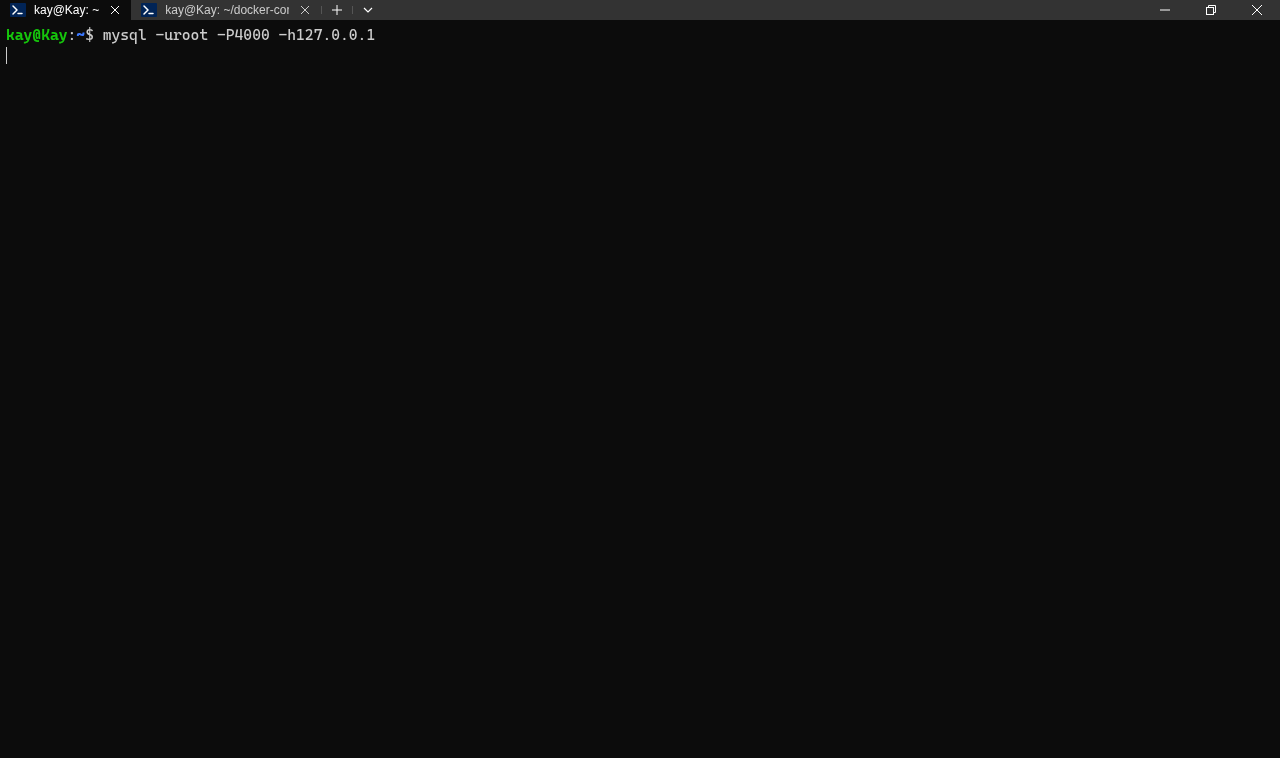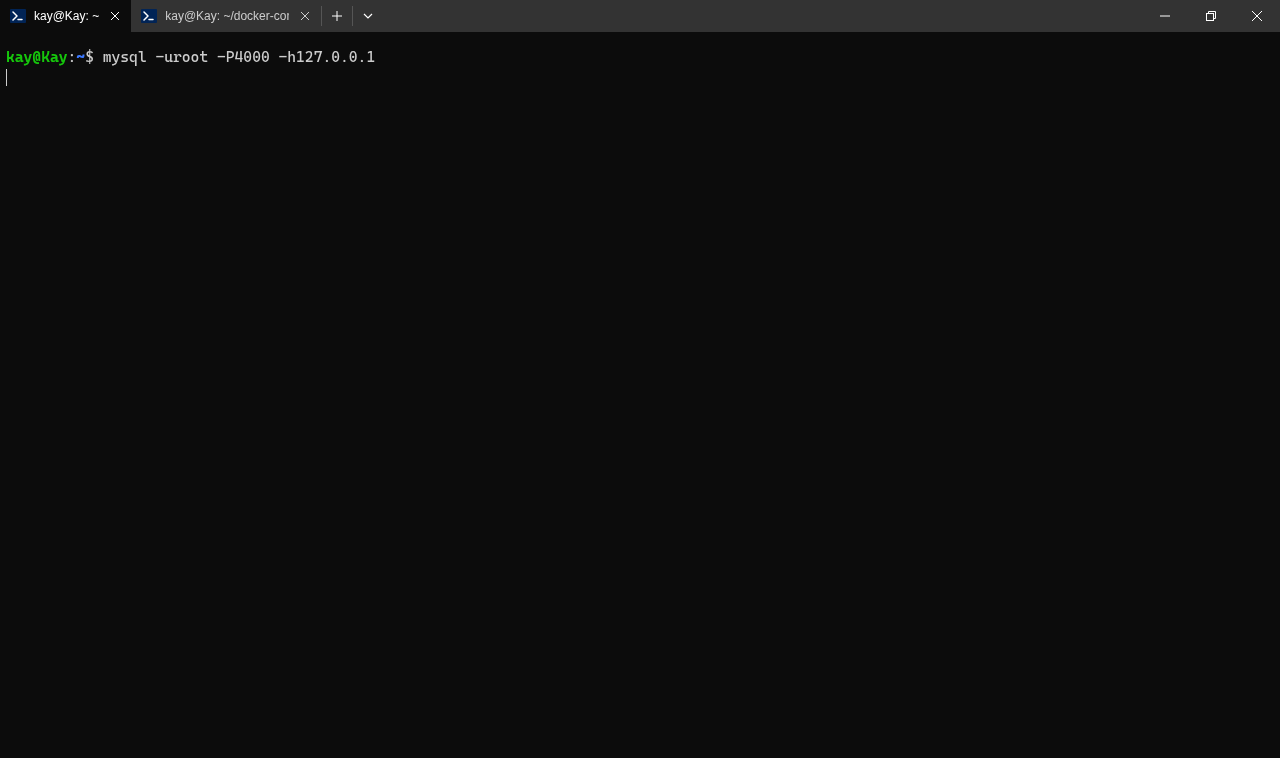--- a/index.html
+++ b/index.html
@@ -11,21 +11,21 @@
     body {
       width: 1280px;
       height: 758px;
       background: #0c0c0c;
       font-family: 'Cascadia Code', 'Consolas', monospace;
       overflow: hidden;
       color: #cccccc;
     }
     
     .titlebar {
-      height: 32px;
+      height: 20px;
       background: #333333;
       display: flex;
       align-items: stretch;
       user-select: none;
     }
     
     .tabs {
       display: flex;
       align-items: stretch;
       flex: 0 0 auto;
@@ -109,21 +109,21 @@
     
     .window-btn {
       width: 46px;
       display: flex;
       align-items: center;
       justify-content: center;
       cursor: pointer;
     }
     
     .terminal-content {
-      padding: 16px 6px;
+      padding: 6px 6px;
       font-size: 15px;
       line-height: 1.3;
       font-family: 'Cascadia Code', 'Cascadia Mono', 'Consolas', monospace;
     }
     
     .prompt-line {
       white-space: pre;
     }
     
     .prompt-user {

